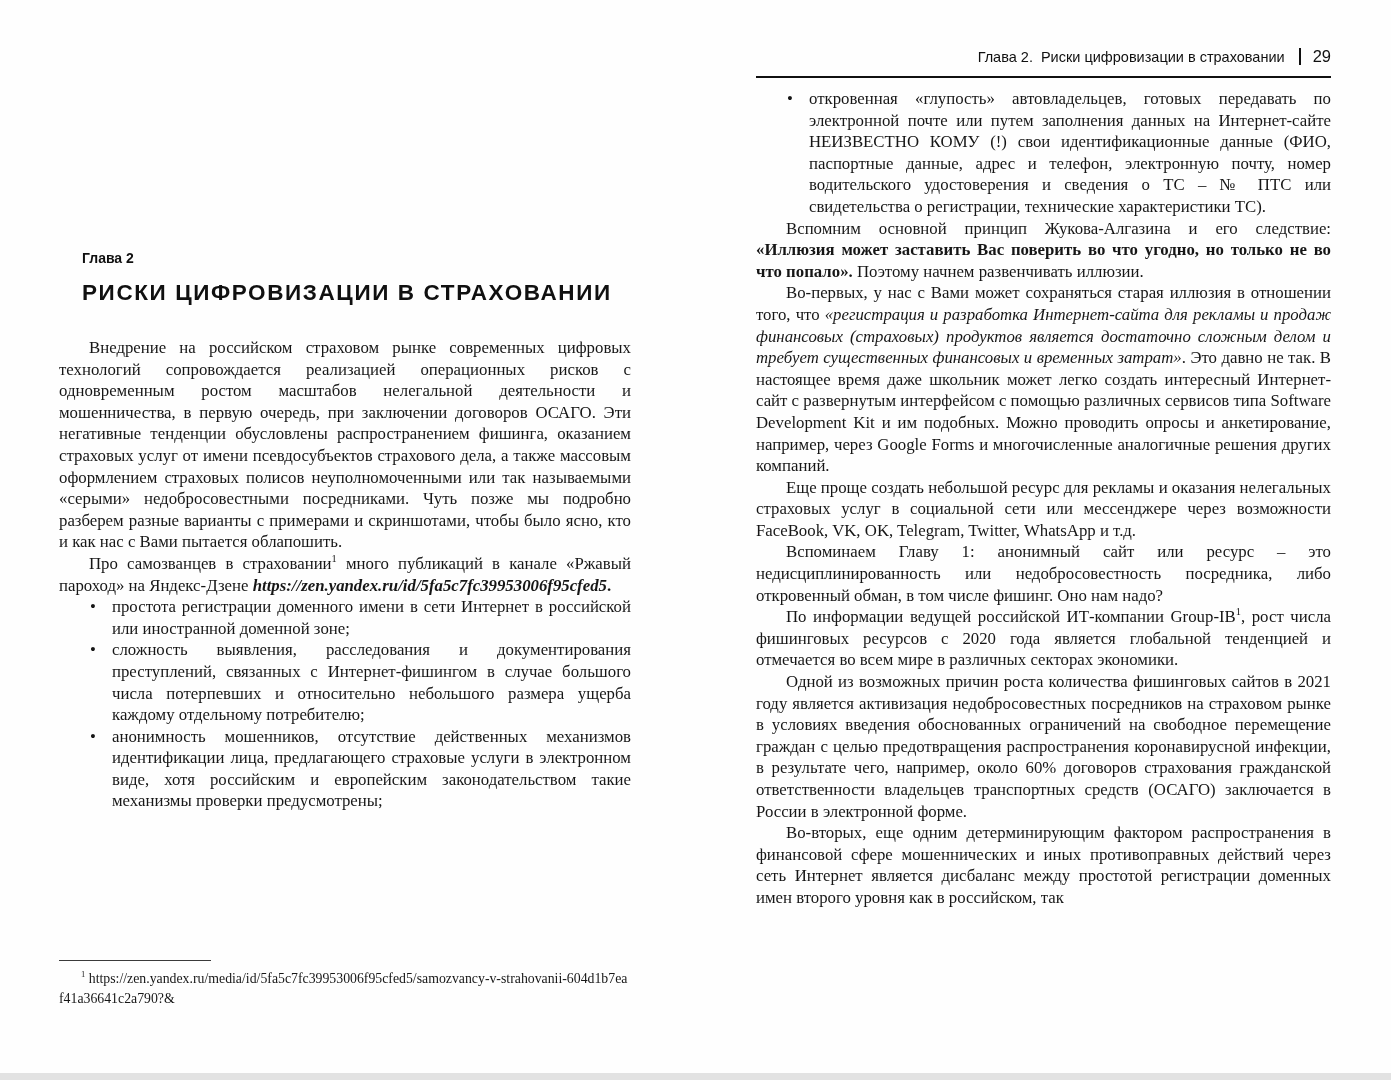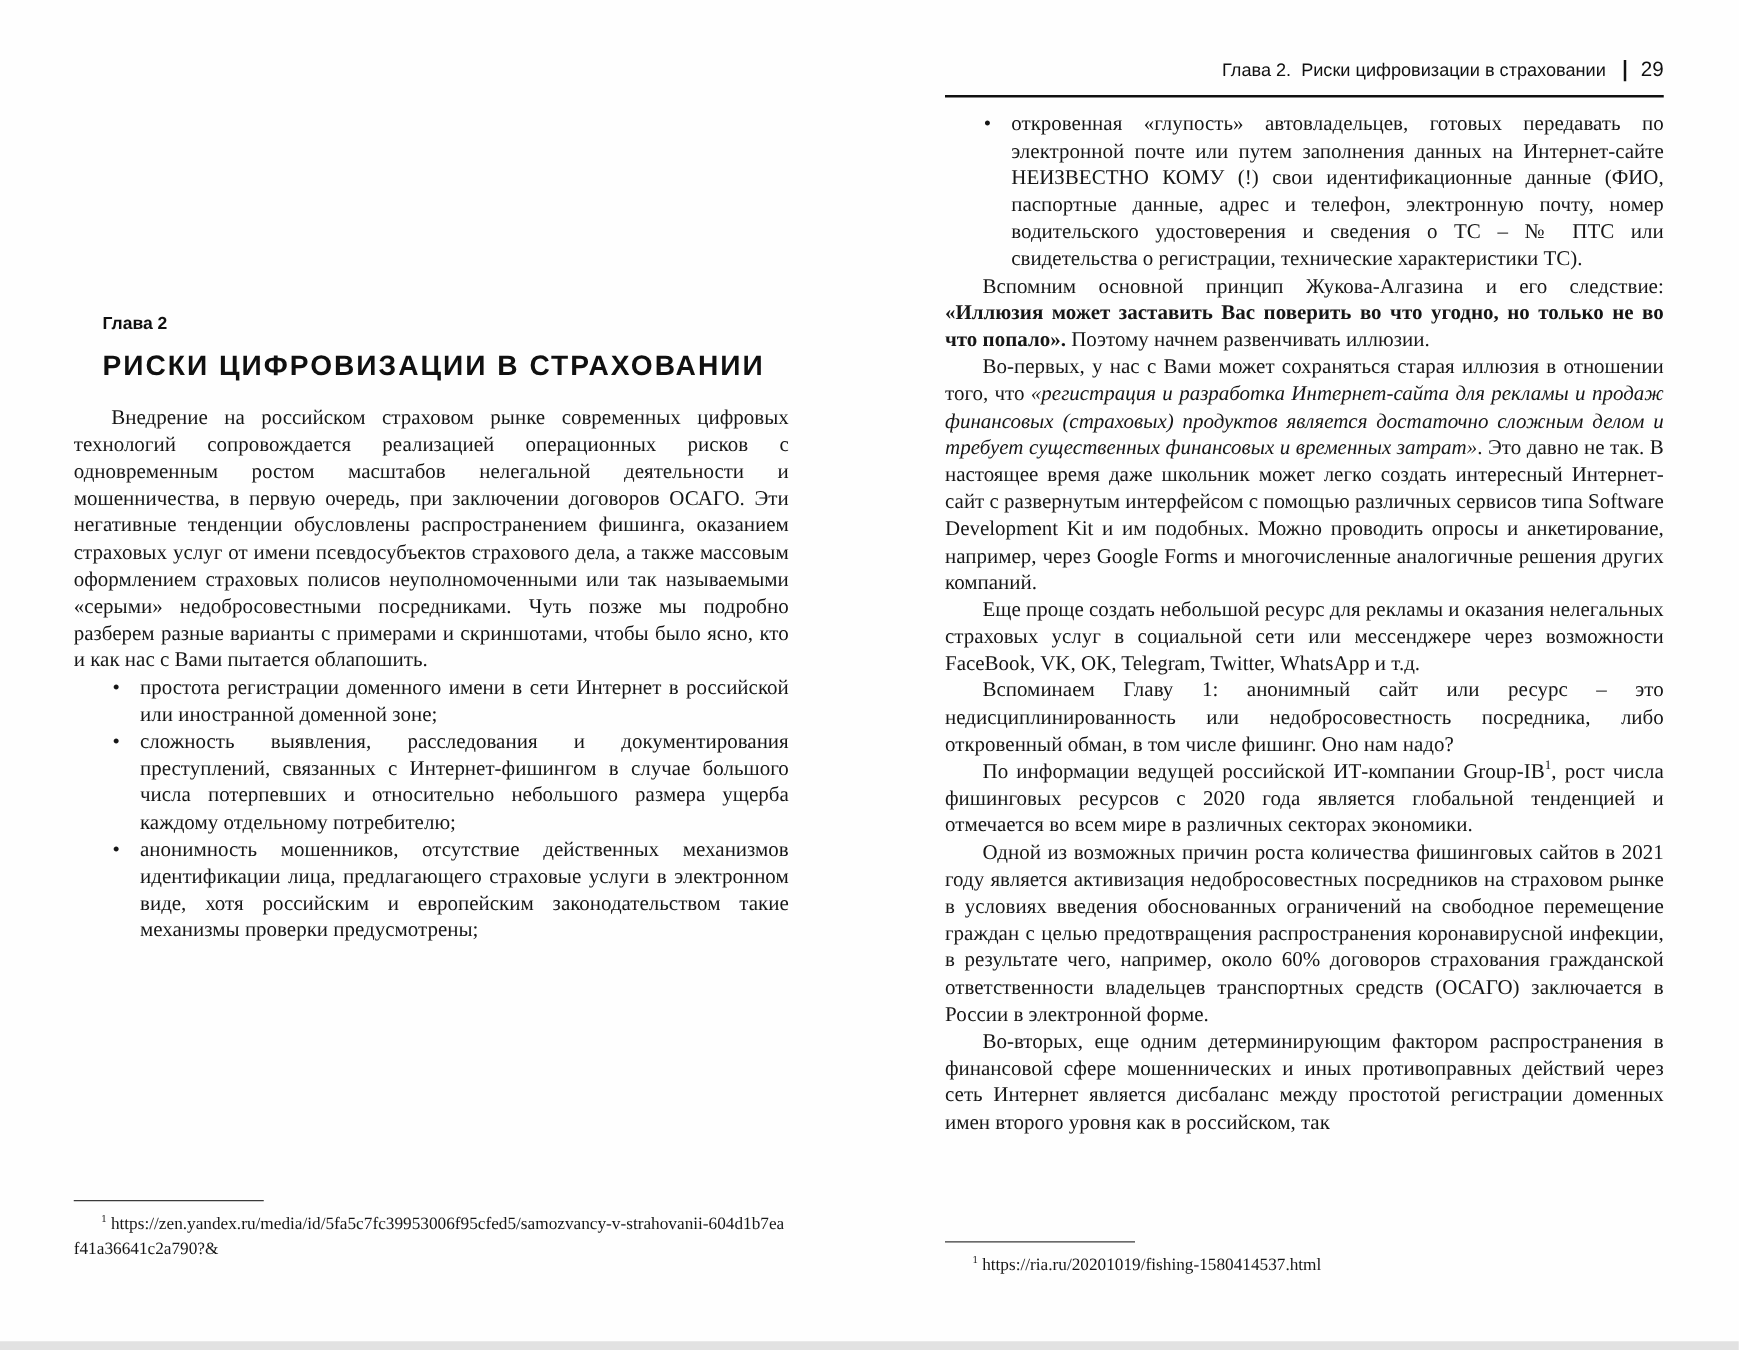--- a/index.html
+++ b/index.html
@@ -27,21 +27,21 @@
     font-family: "Liberation Sans", "DejaVu Sans", sans-serif;
     font-weight: 700; font-size: 22.5px; letter-spacing: 1.6px;
     color: #101010; white-space: nowrap;
   }
 
   .body-text {
     position: absolute; left: 0; right: 0;
     font-size: 16.8px; line-height: 21.6px;
     text-align: justify; overflow: hidden;
   }
-  #left-body  { top: 323px; height: 624px; }
+  #left-body  { top: 337px; height: 624px; }
   #right-body { top: 88px;  height: 898px; }
 
   p.para { margin: 0; text-indent: 30px; }
 
   ul.bullets { list-style: none; margin: 0; padding: 0; }
   li.bullet-item { position: relative; padding-left: 53px; }
   li.bullet-item .marker { position: absolute; left: 31px; top: 0; }
 
   .running-header {
     position: absolute; top: 47px; left: 0; right: 0;
@@ -76,20 +76,21 @@
 </style>
 </head>
 <body>
 
 <div class="page" id="left-page">
   <div class="chapter-label">Глава 2</div>
   <h1 class="chapter-title">РИСКИ ЦИФРОВИЗАЦИИ В СТРАХОВАНИИ</h1>
 
   <div class="body-text" id="left-body">
     <p class="para">Внедрение на российском страховом рынке современных цифровых технологий сопровождается реализацией операционных рисков с одновременным ростом масштабов нелегальной деятельности и мошенничества, в первую очередь, при заключении договоров ОСАГО. Эти негативные тенденции обусловлены распространением фишинга, оказанием страховых услуг от имени псевдосубъектов страхового дела, а также массовым оформлением страховых полисов неуполномоченными или так называемыми «серыми» недобросовестными посредниками. Чуть позже мы подробно разберем разные варианты с примерами и скриншотами, чтобы было ясно, кто и как нас с Вами пытается облапошить.</p>
+    <p class="para"><span class="run-n">Про самозванцев в страховании</span><span class="run-sup">1</span><span class="run-n"> много публикаций в канале «Ржавый пароход» на Яндекс-Дзене </span><span class="run-bi">https://zen.yandex.ru/id/5fa5c7fc39953006f95cfed5</span><span class="run-b">.</span></p>
     <ul class="bullets">
       <li class="bullet-item">
         <span class="marker">•</span>
         <span class="bullet-text">простота регистрации доменного имени в сети Интернет в российской или иностранной доменной зоне;</span>
       </li>
       <li class="bullet-item">
         <span class="marker">•</span>
         <span class="bullet-text">сложность выявления, расследования и документирования преступлений, связанных с Интернет-фишингом в случае большого числа потерпевших и относительно небольшого размера ущерба каждому отдельному потребителю;</span>
       </li>
       <li class="bullet-item">
@@ -123,19 +124,15 @@
     </ul>
     <p class="para"><span class="run-n">Вспомним основной принцип Жукова-Алгазина и его следствие: </span><span class="run-b">«Иллюзия может заставить Вас поверить во что угодно, но только не во что попало».</span><span class="run-n"> Поэтому начнем развенчивать иллюзии.</span></p>
     <p class="para"><span class="run-n">Во-первых, у нас с Вами может сохраняться старая иллюзия в отношении того, что </span><span class="run-i">«регистрация и разработка Интернет-сайта для рекламы и продаж финансовых (страховых) продуктов является достаточно сложным делом и требует существенных финансовых и временных затрат»</span><span class="run-n">. Это давно не так. В настоящее время даже школьник может легко создать интересный Интернет-сайт с развернутым интерфейсом с помощью различных сервисов типа Software Development Kit и им подобных. Можно проводить опросы и анкетирование, например, через Google Forms и многочисленные аналогичные решения других компаний.</span></p>
     <p class="para">Еще проще создать небольшой ресурс для рекламы и оказания нелегальных страховых услуг в социальной сети или мессенджере через возможности FaceBook, VK, OK, Telegram, Twitter, WhatsApp и т.д.</p>
     <p class="para">Вспоминаем Главу 1: анонимный сайт или ресурс – это недисциплинированность или недобросовестность посредника, либо откровенный обман, в том числе фишинг. Оно нам надо?</p>
     <p class="para"><span class="run-n">По информации ведущей российской ИТ-компании Group-IB</span><span class="run-sup">1</span><span class="run-n">, рост числа фишинговых ресурсов с 2020 года является глобальной тенденцией и отмечается во всем мире в различных секторах экономики.</span></p>
     <p class="para">Одной из возможных причин роста количества фишинговых сайтов в 2021 году является активизация недобросовестных посредников на страховом рынке в условиях введения обоснованных ограничений на свободное перемещение граждан с целью предотвращения распространения коронавирусной инфекции, в результате чего, например, около 60% договоров страхования гражданской ответственности владельцев транспортных средств (ОСАГО) заключается в России в электронной форме.</p>
     <p class="para">Во-вторых, еще одним детерминирующим фактором распространения в финансовой сфере мошеннических и иных противоправных действий через сеть Интернет является дисбаланс между простотой регистрации доменных имен второго уровня как в российском, так</p>
   </div>
 
-  <div class="footnote-block" id="right-footnote">
-    <div class="footnote-rule"></div>
-    <p class="footnote-text"><span class="run-sup">1</span><span class="run-n"> https://ria.ru/20201019/fishing-1580414537.html</span></p>
-  </div>
 </div>
 
 <div class="bottom-edge"></div>
 
 </body></html>

